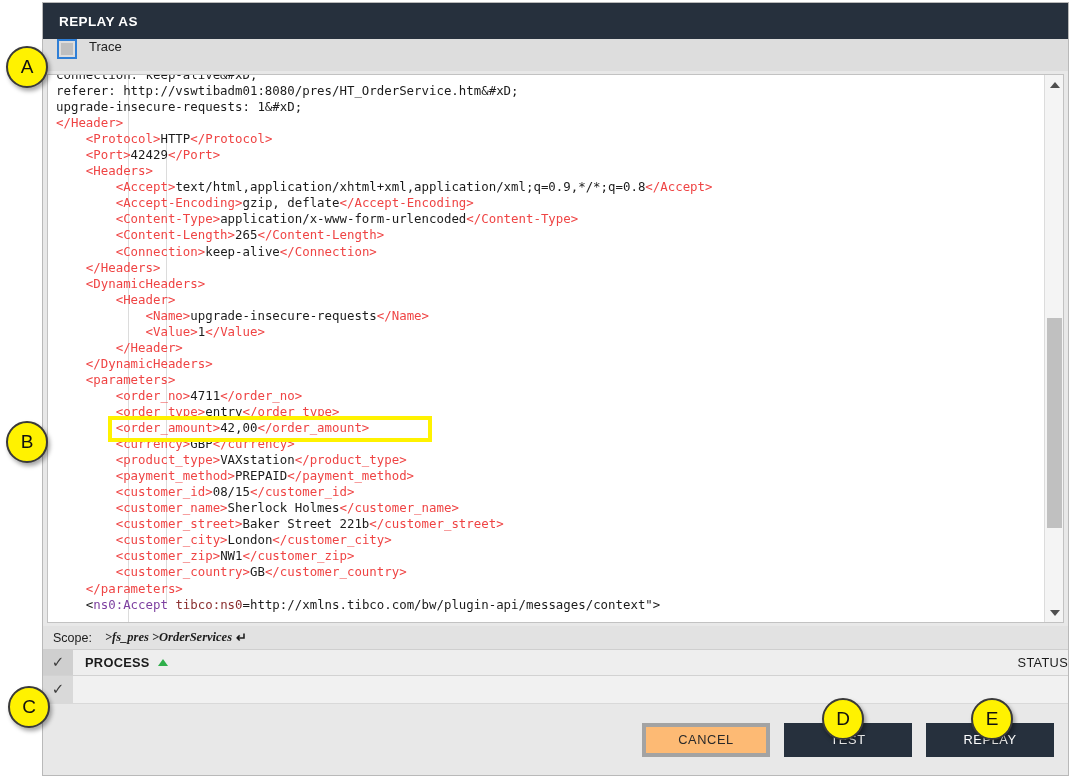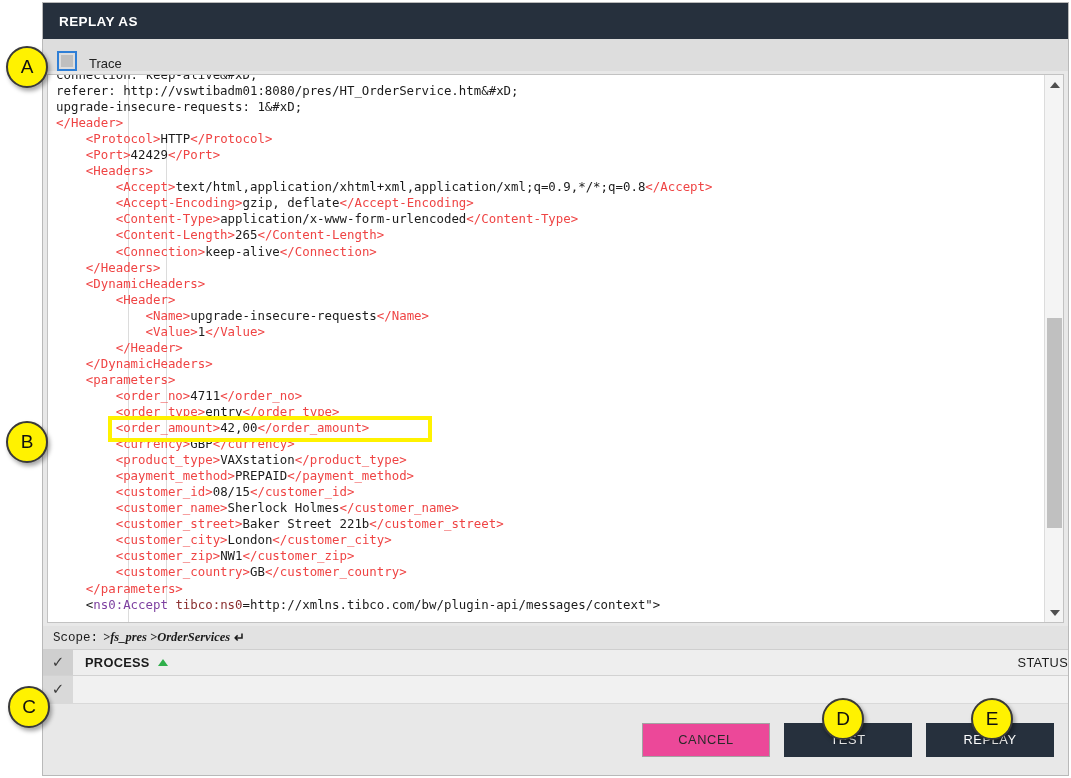--- a/index.html
+++ b/index.html
@@ -35,21 +35,21 @@
     font-size: 13.5px;
     font-weight: bold;
     letter-spacing: 0.4px;
   }
 
   
   .trace-row {
     height: 32px;
     background: #dddddd;
     display: flex;
-    align-items: flex-end;
+    align-items: flex-start;
     padding-left: 14px;
     flex: 0 0 auto;
   }
   .cb-wrap {
     width: 20px; height: 20px;
     border: 2px solid #2f7fd6;
     background: #dddddd;
     display: flex; align-items: center; justify-content: center;
   }
   .cb-inner { width: 12px; height: 12px; background: #bfbfbf; }
@@ -145,21 +145,21 @@
     flex: 0 0 auto;
     height: 24px;
     background: #e2e2e2;
     display: flex;
     align-items: center;
     padding-left: 10px;
     font-size: 12.5px;
     color: #1b1b1b;
     border-bottom: 1px solid #cfcfcf;
   }
-  .scope-bar .lbl { margin-right: 5px; font-family: Liberation Mono, monospace; }
+  .scope-bar .lbl { margin-right: 13px; }
   .scope-bar .path { font-style: italic; font-weight: bold; font-family: Liberation Serif, serif; }
   .scope-bar .ret { margin-left: 4px; font-weight: bold; font-size: 13px; }
 
   
   .tbl {
     flex: 0 0 auto;
     background: #f1f1f1;
   }
   .tbl-head {
     height: 26px;
@@ -229,23 +229,23 @@
     font-size: 12.8px;
     letter-spacing: 0.6px;
     border: 1px solid #25303d;
     background: #26303d;
     color: #ffffff;
     display: flex; align-items: center; justify-content: center;
     cursor: pointer;
     font-family: "Liberation Sans", sans-serif;
   }
   .btn.secondary {
-    background: #ec4899;
+    background: #fdba74;
     color: #2a2a2a;
-    border: 1px solid #a3a3a3;
+    border: 4px solid #a3a3a3;
   }
 
   
   .marker {
     position: absolute;
     width: 42px; height: 42px;
     border-radius: 50%;
     background: #fff200;
     border: 2px solid #3a3a3a;
     display: flex; align-items: center; justify-content: center;

